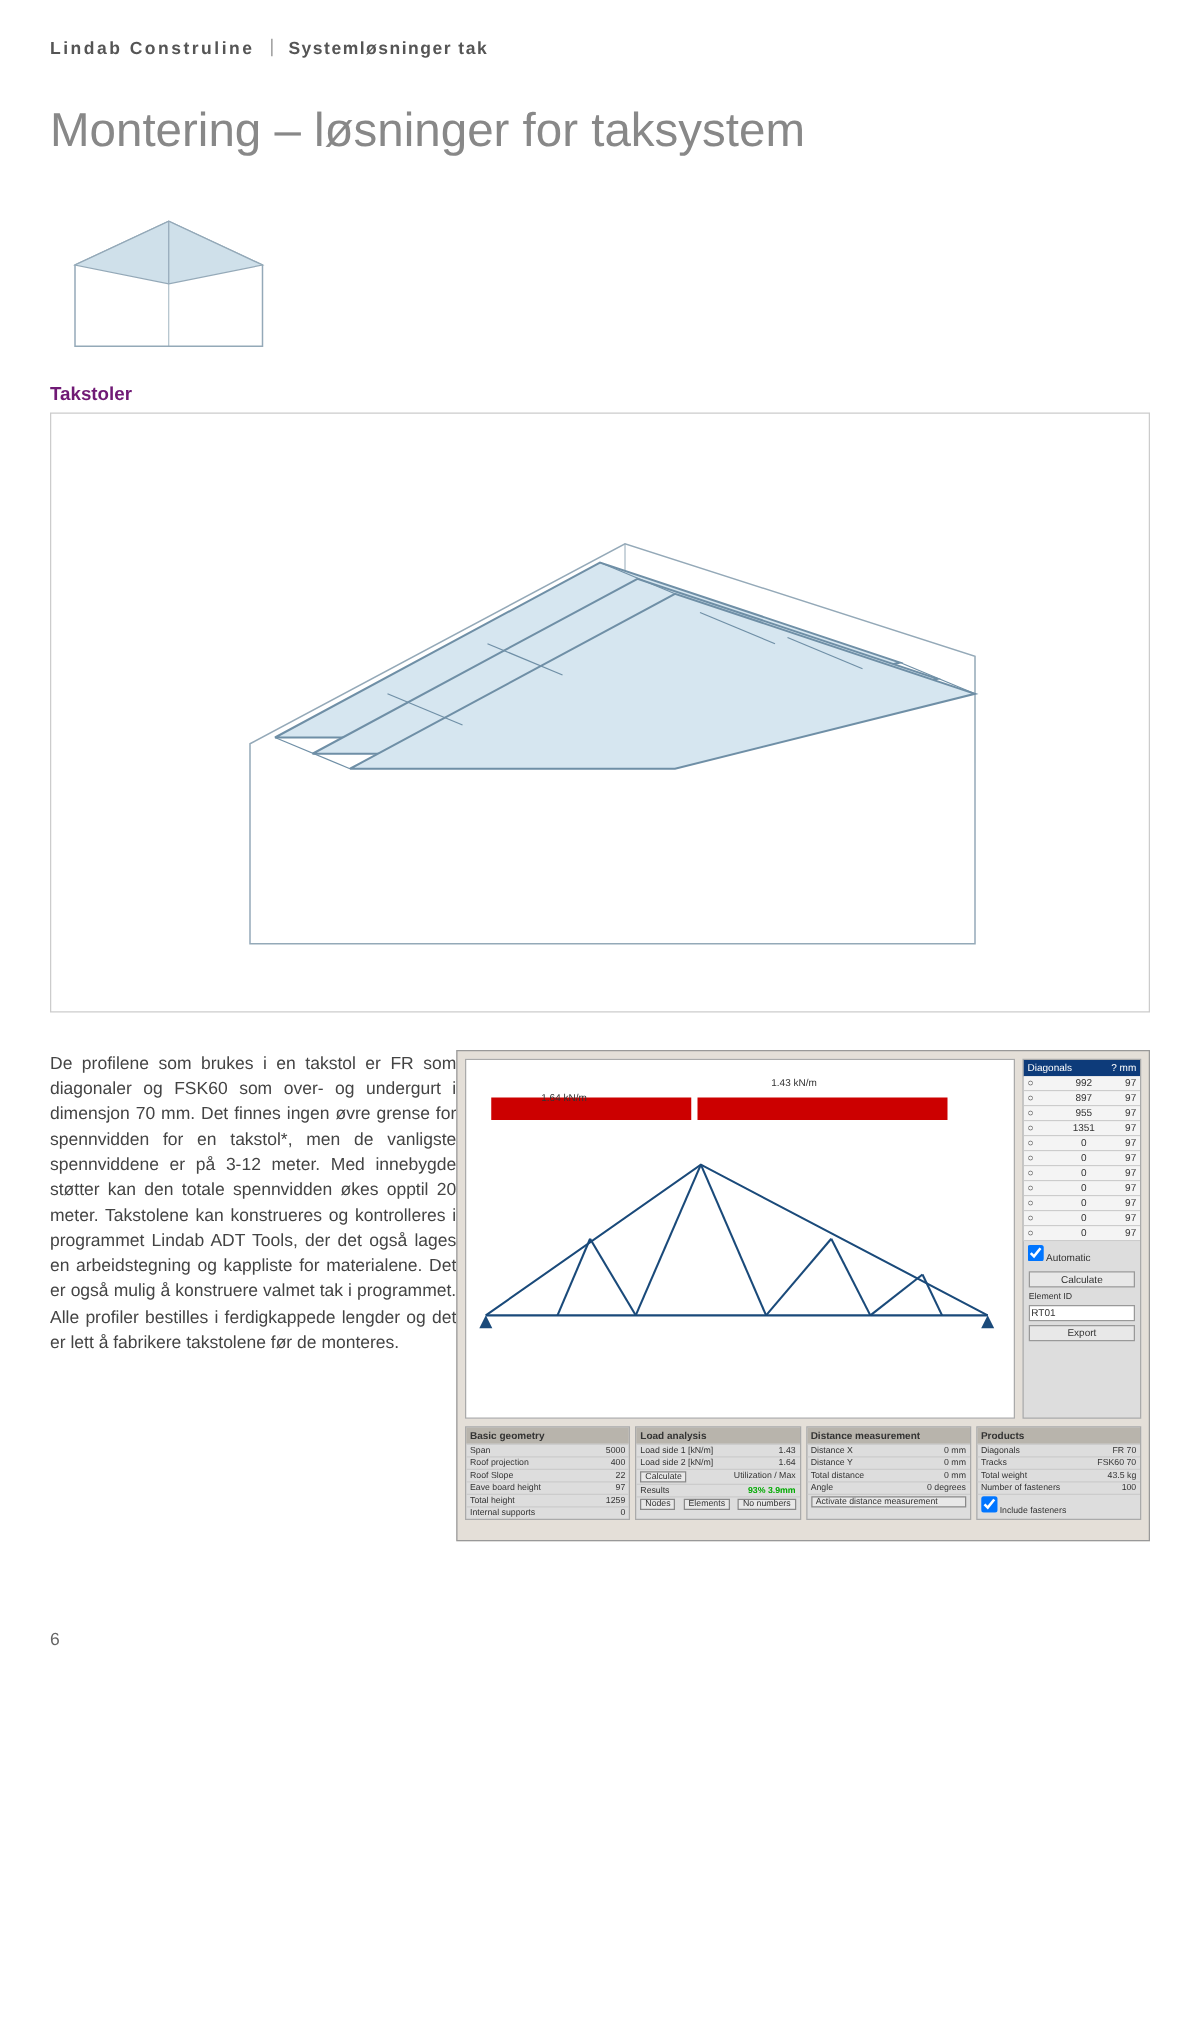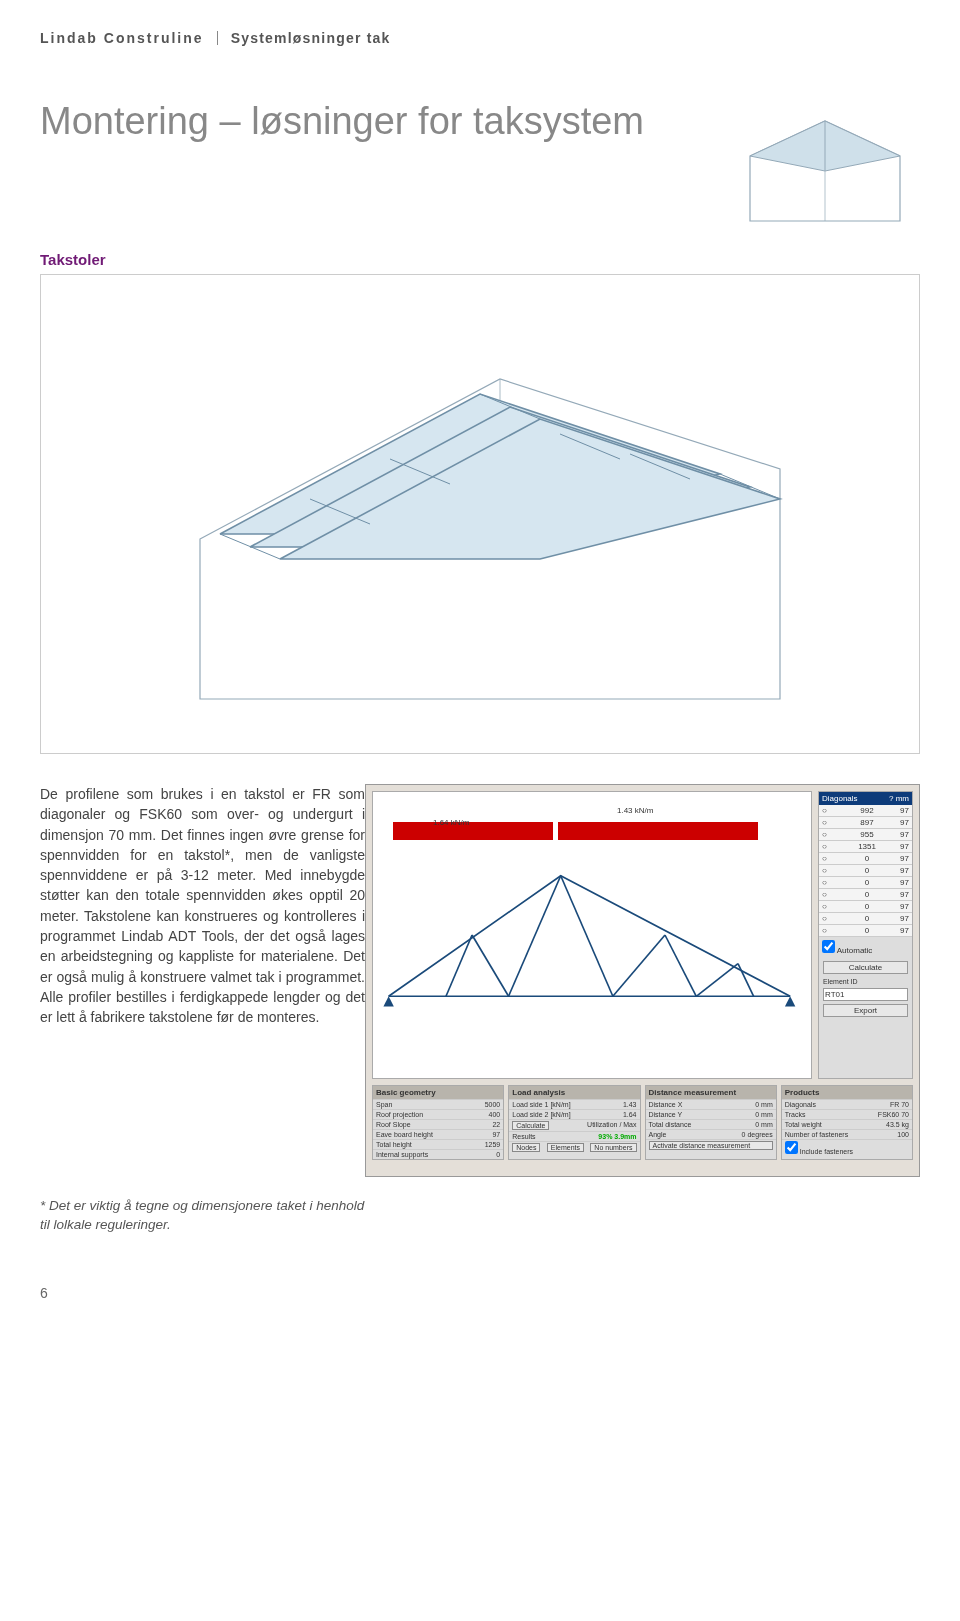--- a/index.html
+++ b/index.html
@@ -8,25 +8,25 @@
     background: #fff;
     width: 960px;
     padding: 30px 40px;
     color: #333;
   }
   .header-line {
     font-size: 14px;
     font-weight: 700;
     letter-spacing: 1.2px;
     color: #555;
-    margin-bottom: 55px;
+    margin-bottom: 39px;
   }
   .header-line .brand { letter-spacing: 2px; }
   .sep { display:inline-block; width:1px; height:14px; background:#888; margin:0 8px; vertical-align:-2px;}
-  .top-row { display:flex; align-items:flex-start; gap:30px; margin-bottom:20px;}
+  .top-row { display:flex; align-items:flex-start; gap:30px; margin-bottom:20px;flex-direction:column;}
   .main-title {
     font-size: 38px;
     font-weight: 300;
     color: #888;
     line-height: 1.1;
     flex: 1;
   }
   .small-house svg { display:block; }
   .section-label { font-size:15px; font-weight:600; color:#701a75; margin:10px 0 6px; }
   .large-illustration {
@@ -331,16 +331,15 @@
           </div>
         <div class="panel-row">
             <span><input type="checkbox" checked="" style=""> <span>Include fasteners</span></span>
           </div>
       </div>
     </div>
   </div>
 </div>
 
 <div class="bottom-row">
-  <div class="footnote">* Det er viktig å tegne og dimensjonere taket i henhold til lolkale reguleringer.</div>
 </div>
 
 <div class="page-num">6</div>
 
 </body></html>

